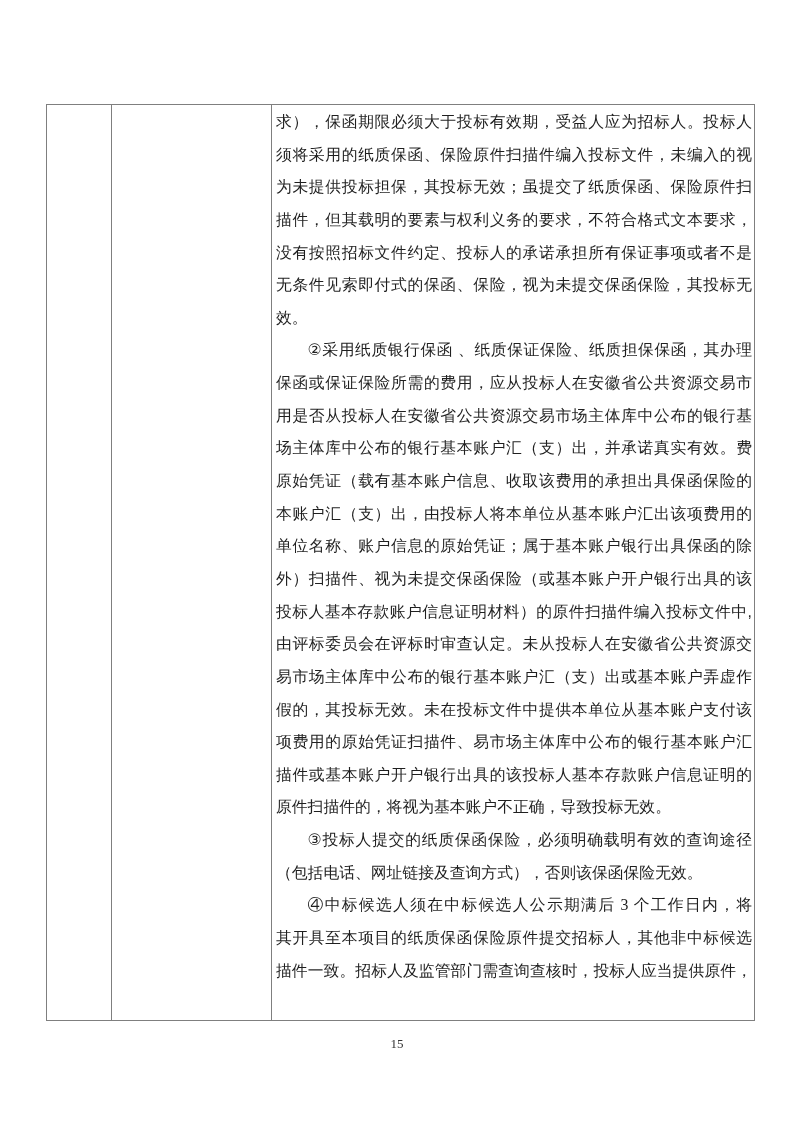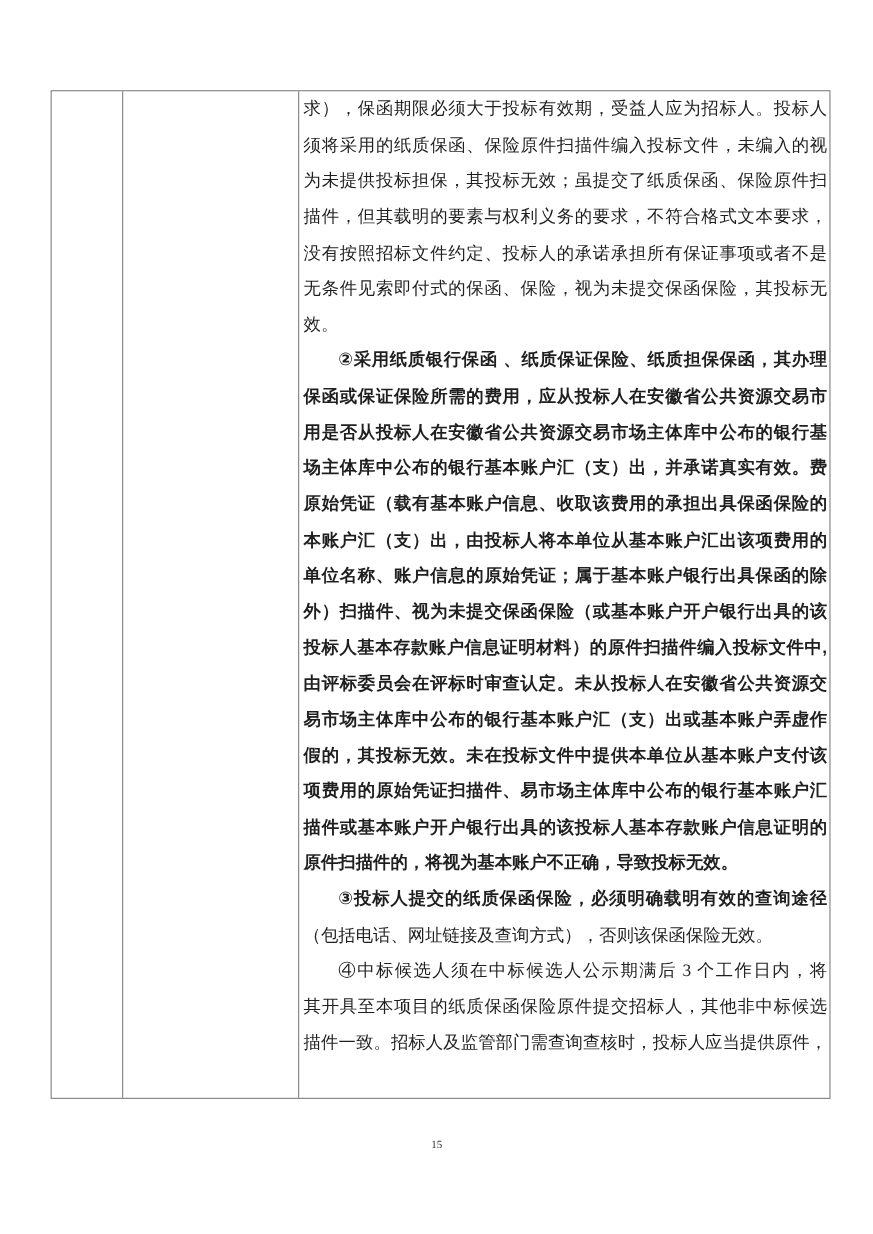--- a/index.html
+++ b/index.html
@@ -11,21 +11,21 @@
   html,body{ background:#fff; }
   body{
     width:794px; height:1122px;
     position:relative;
     background:var(--paper);
     font-family:"Liberation Serif","DejaVu Serif",serif;
     overflow:hidden;
   }
   .doc-table{
     position:absolute;
-    left:46px; top:82px;
+    left:46px; top:104px;
     width:709px; height:917px;
     border:1px solid var(--border);
     display:flex;
     background:var(--paper);
   }
   .cell{ height:100%; }
   .col1{ width:65px; border-right:1px solid var(--border); }
   .col2{ width:160px; border-right:1px solid var(--border); }
   .col3{
     flex:1;
@@ -40,31 +40,30 @@
     text-align:left;
     letter-spacing:0;
   }
   .line.just{
     text-align:justify;
     text-align-last:justify;
     text-justify:inter-character;
   }
   .line.sans{
     font-family:"Liberation Sans","DejaVu Sans",sans-serif;
-    font-weight:bold;
   }
   .line.indent{
     text-indent:31.6px;
   }
   .page-num{
     position:absolute;
     left:0; top:1036px;
     width:100%;
     text-align:center;
-    font-size:10px;
+    font-size:13px;
     color:#333333;
     font-family:"Liberation Serif","DejaVu Serif",serif;
   }
 </style>
 </head>
 <body>
 
 <div class="page">
 
   <div class="doc-table">

